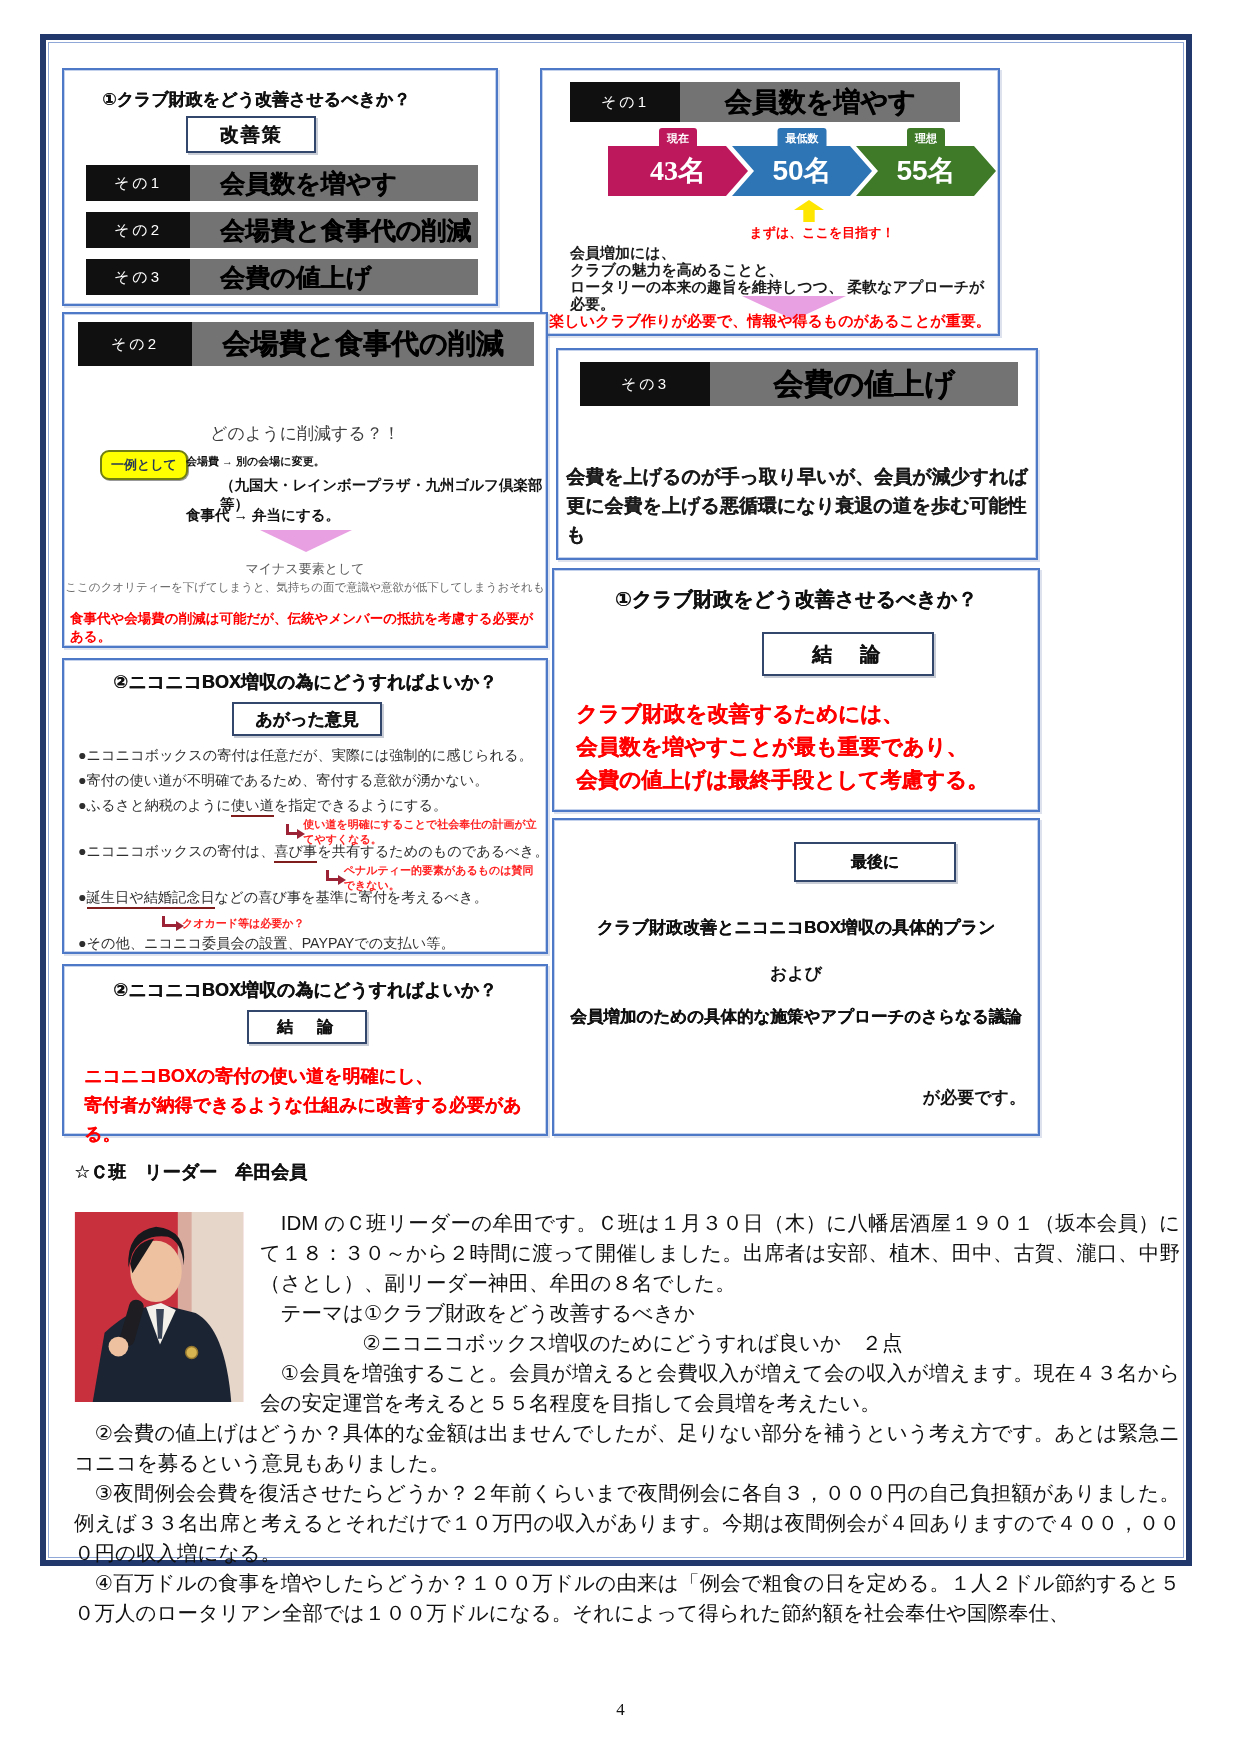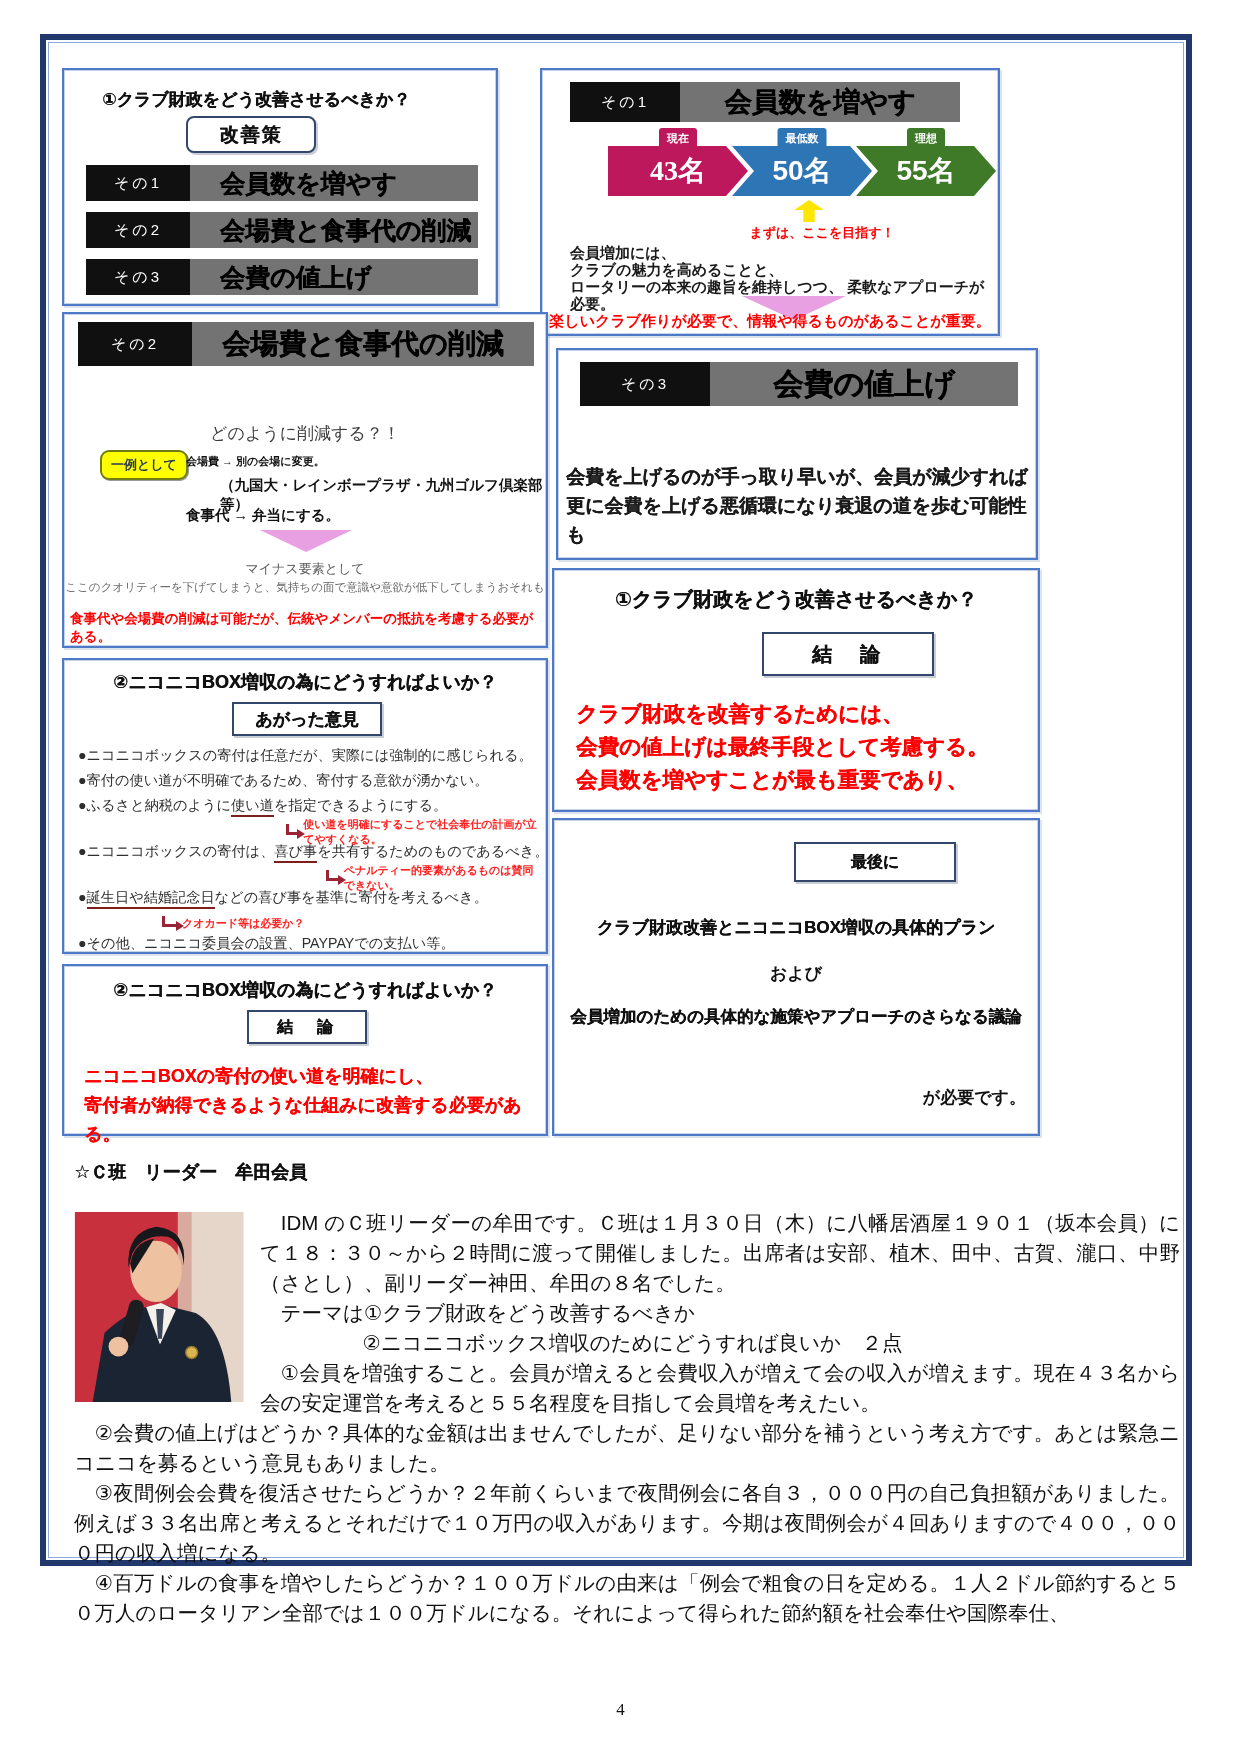--- a/index.html
+++ b/index.html
@@ -22,21 +22,21 @@
   .sbar { background:#737373; color:#000; font-weight:bold; display:flex; align-items:center;
           text-shadow:.6px 0 0 currentColor; white-space:nowrap; }
 
   
   .badge { position:absolute; background:#fff; border:2px solid #33466b; box-shadow:2px 2px 0 rgba(40,60,90,.25);
            display:flex; align-items:center; justify-content:center; font-weight:bold; text-shadow:.5px 0 0 currentColor; }
 
   
   .boxA { left:62px; top:68px; width:436px; height:238px; }
   .boxA-title { position:absolute; left:38px; top:18px; font-size:17px; font-weight:bold; text-shadow:.5px 0 0 #000; }
-  .boxA-badge { left:122px; top:46px; width:130px; height:37px; font-size:19px; letter-spacing:2px;border-radius:8px; }
+  .boxA-badge { left:122px; top:46px; width:130px; height:37px; font-size:19px; letter-spacing:2px; }
   .boxA-rows { position:absolute; left:22px; top:95px; width:392px; }
   .boxA .srow { height:36px; margin-bottom:11px; }
   .boxA .slabel { width:104px; }
   .boxA .sbar { flex:1; font-size:25px; padding-left:30px; }
 
   
   .boxB { left:540px; top:68px; width:460px; height:268px; }
   .boxB-head { position:absolute; left:28px; top:12px; width:390px; height:40px; }
   .boxB-head .slabel { width:110px; }
   .boxB-head .sbar { flex:1; font-size:27px; justify-content:center; }
@@ -236,22 +236,22 @@
         </div>
       <div class="bullet">●その他、ニコニコ委員会の設置、PAYPAYでの支払い等。</div>
     </div>
   </section>
 
   <section class="box boxG">
     <div class="boxG-title">①クラブ財政をどう改善させるべきか？</div>
     <div class="badge boxG-badge">結　論</div>
     <div class="boxG-lines">
       <div>クラブ財政を改善するためには、</div>
+      <div>会員数を増やすことが最も重要であり、</div>
       <div>会費の値上げは最終手段として考慮する。</div>
-      <div>会員数を増やすことが最も重要であり、</div>
     </div>
   </section>
 
   <section class="box boxE">
     <div class="boxE-title">②ニコニコBOX増収の為にどうすればよいか？</div>
     <div class="badge boxE-badge">結　論</div>
     <div class="boxE-lines">
       <div>ニコニコBOXの寄付の使い道を明確にし、</div>
       <div>寄付者が納得できるような仕組みに改善する必要がある。</div>
     </div>

